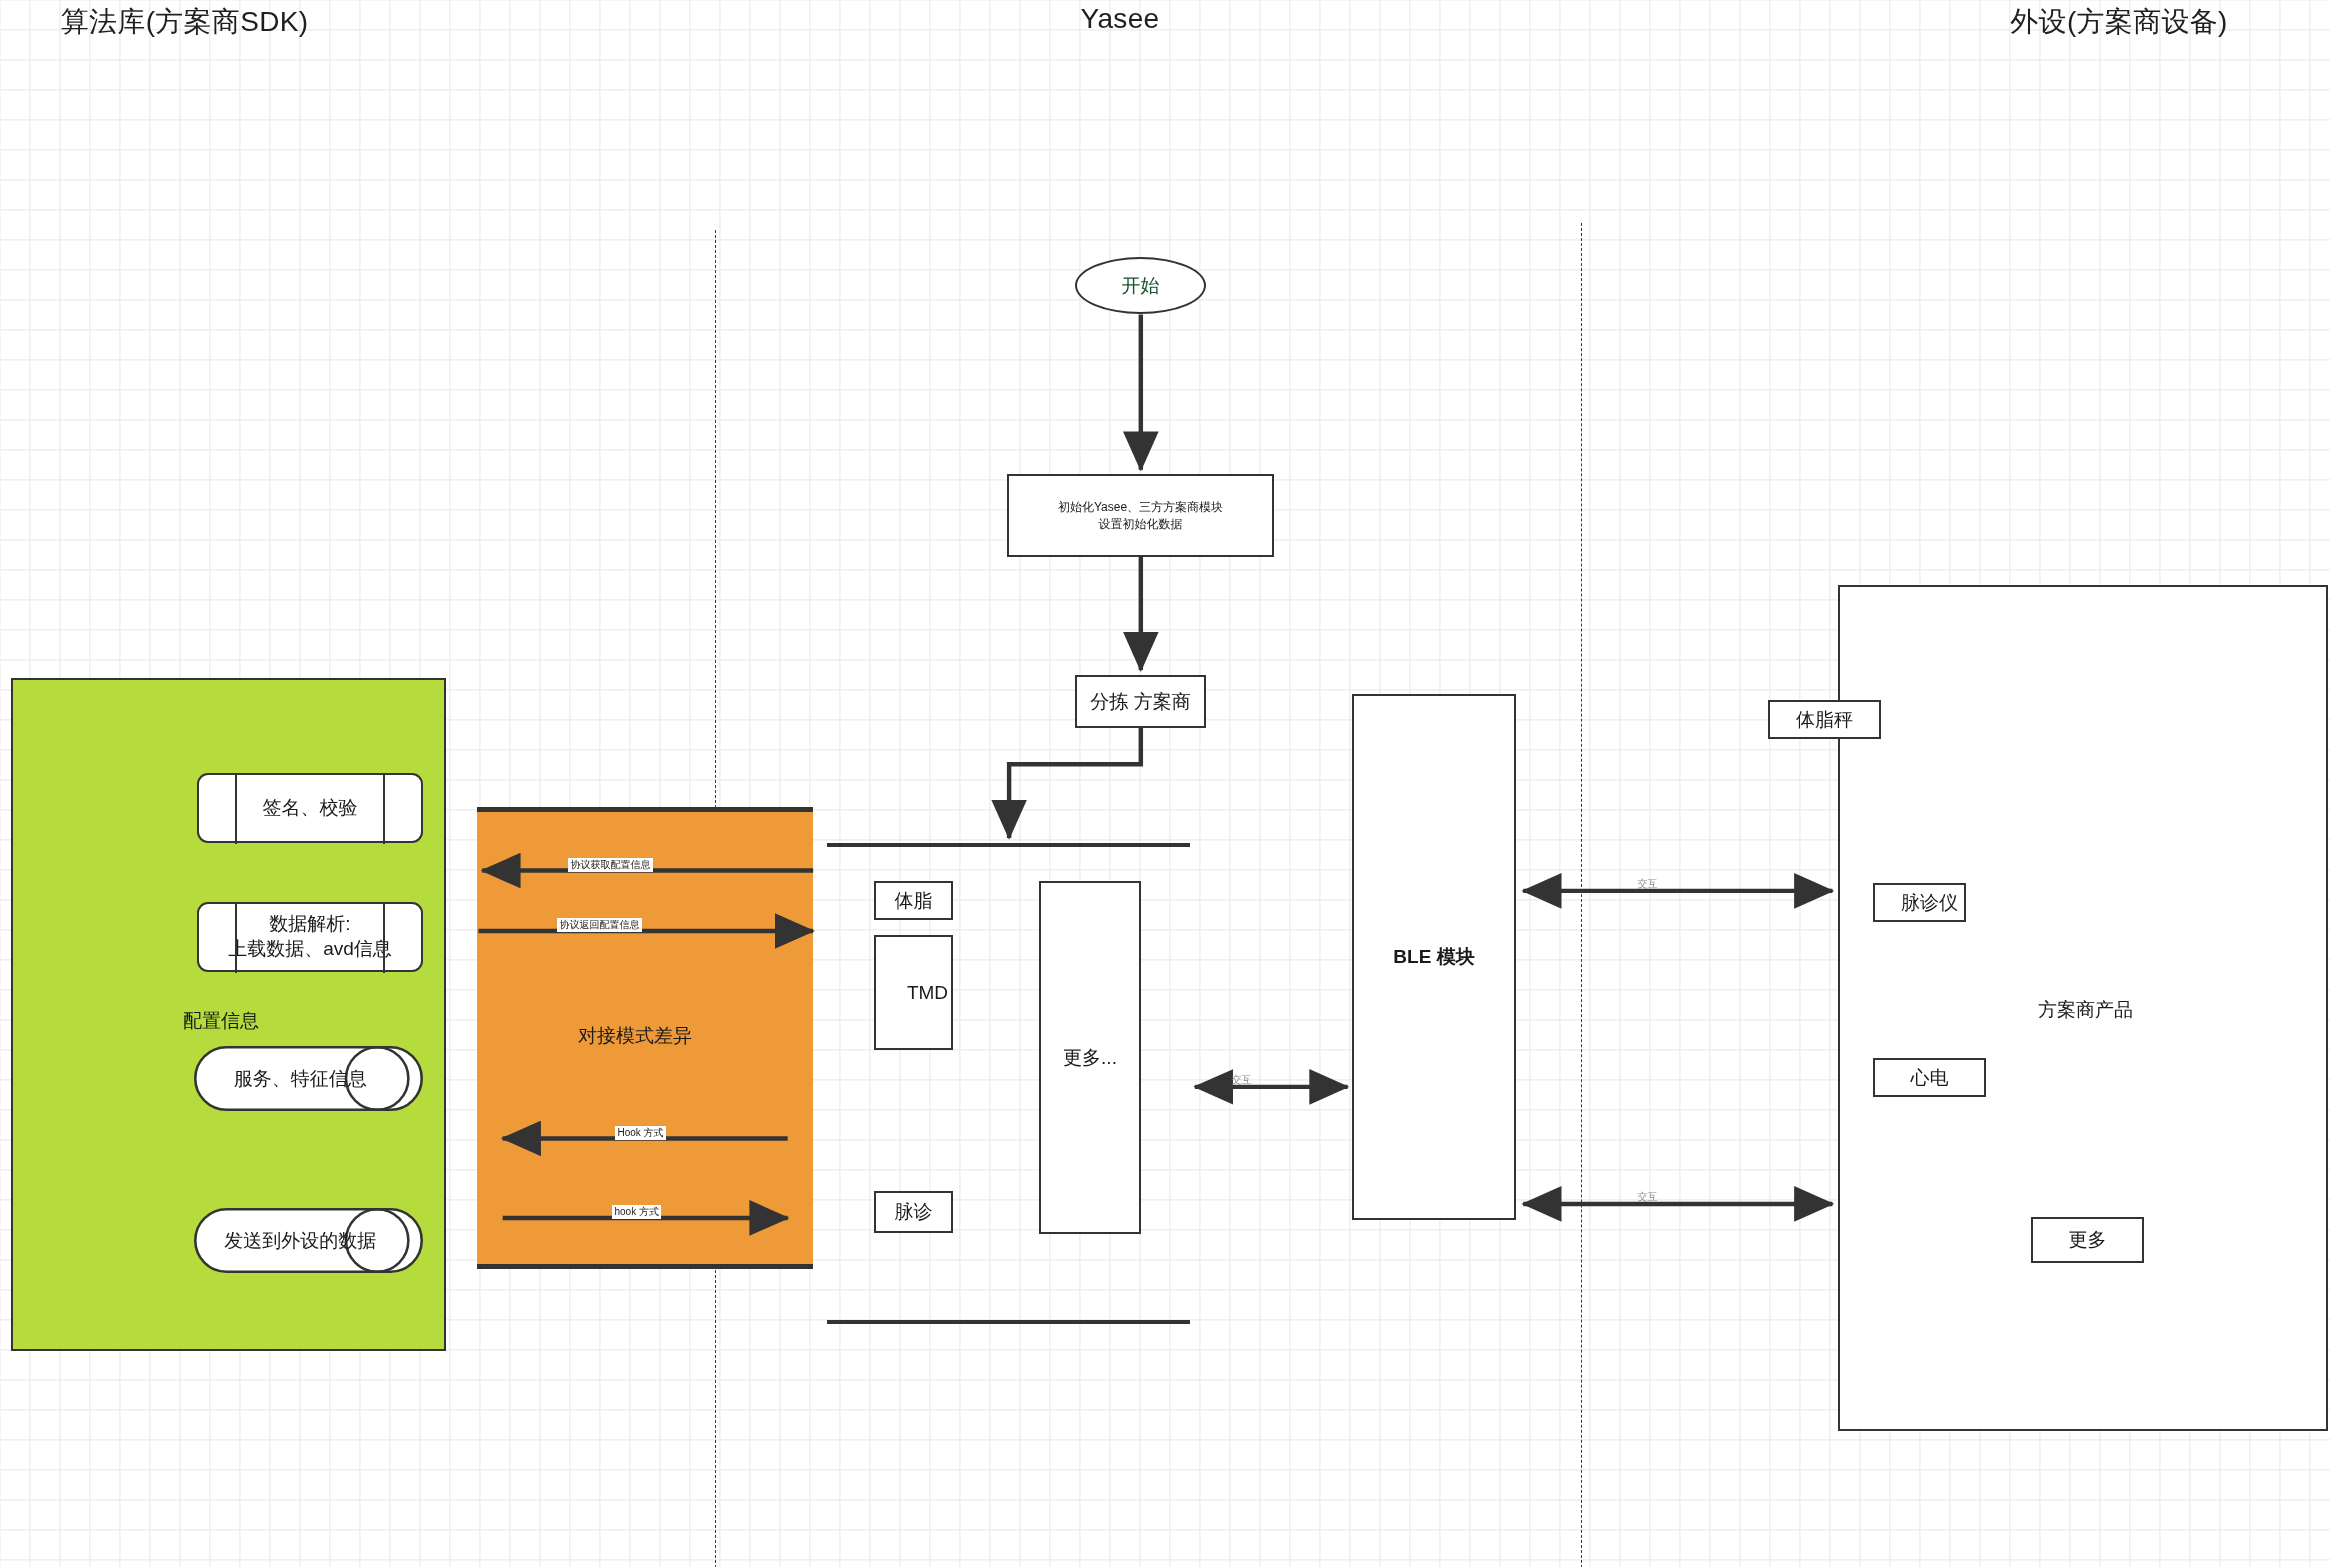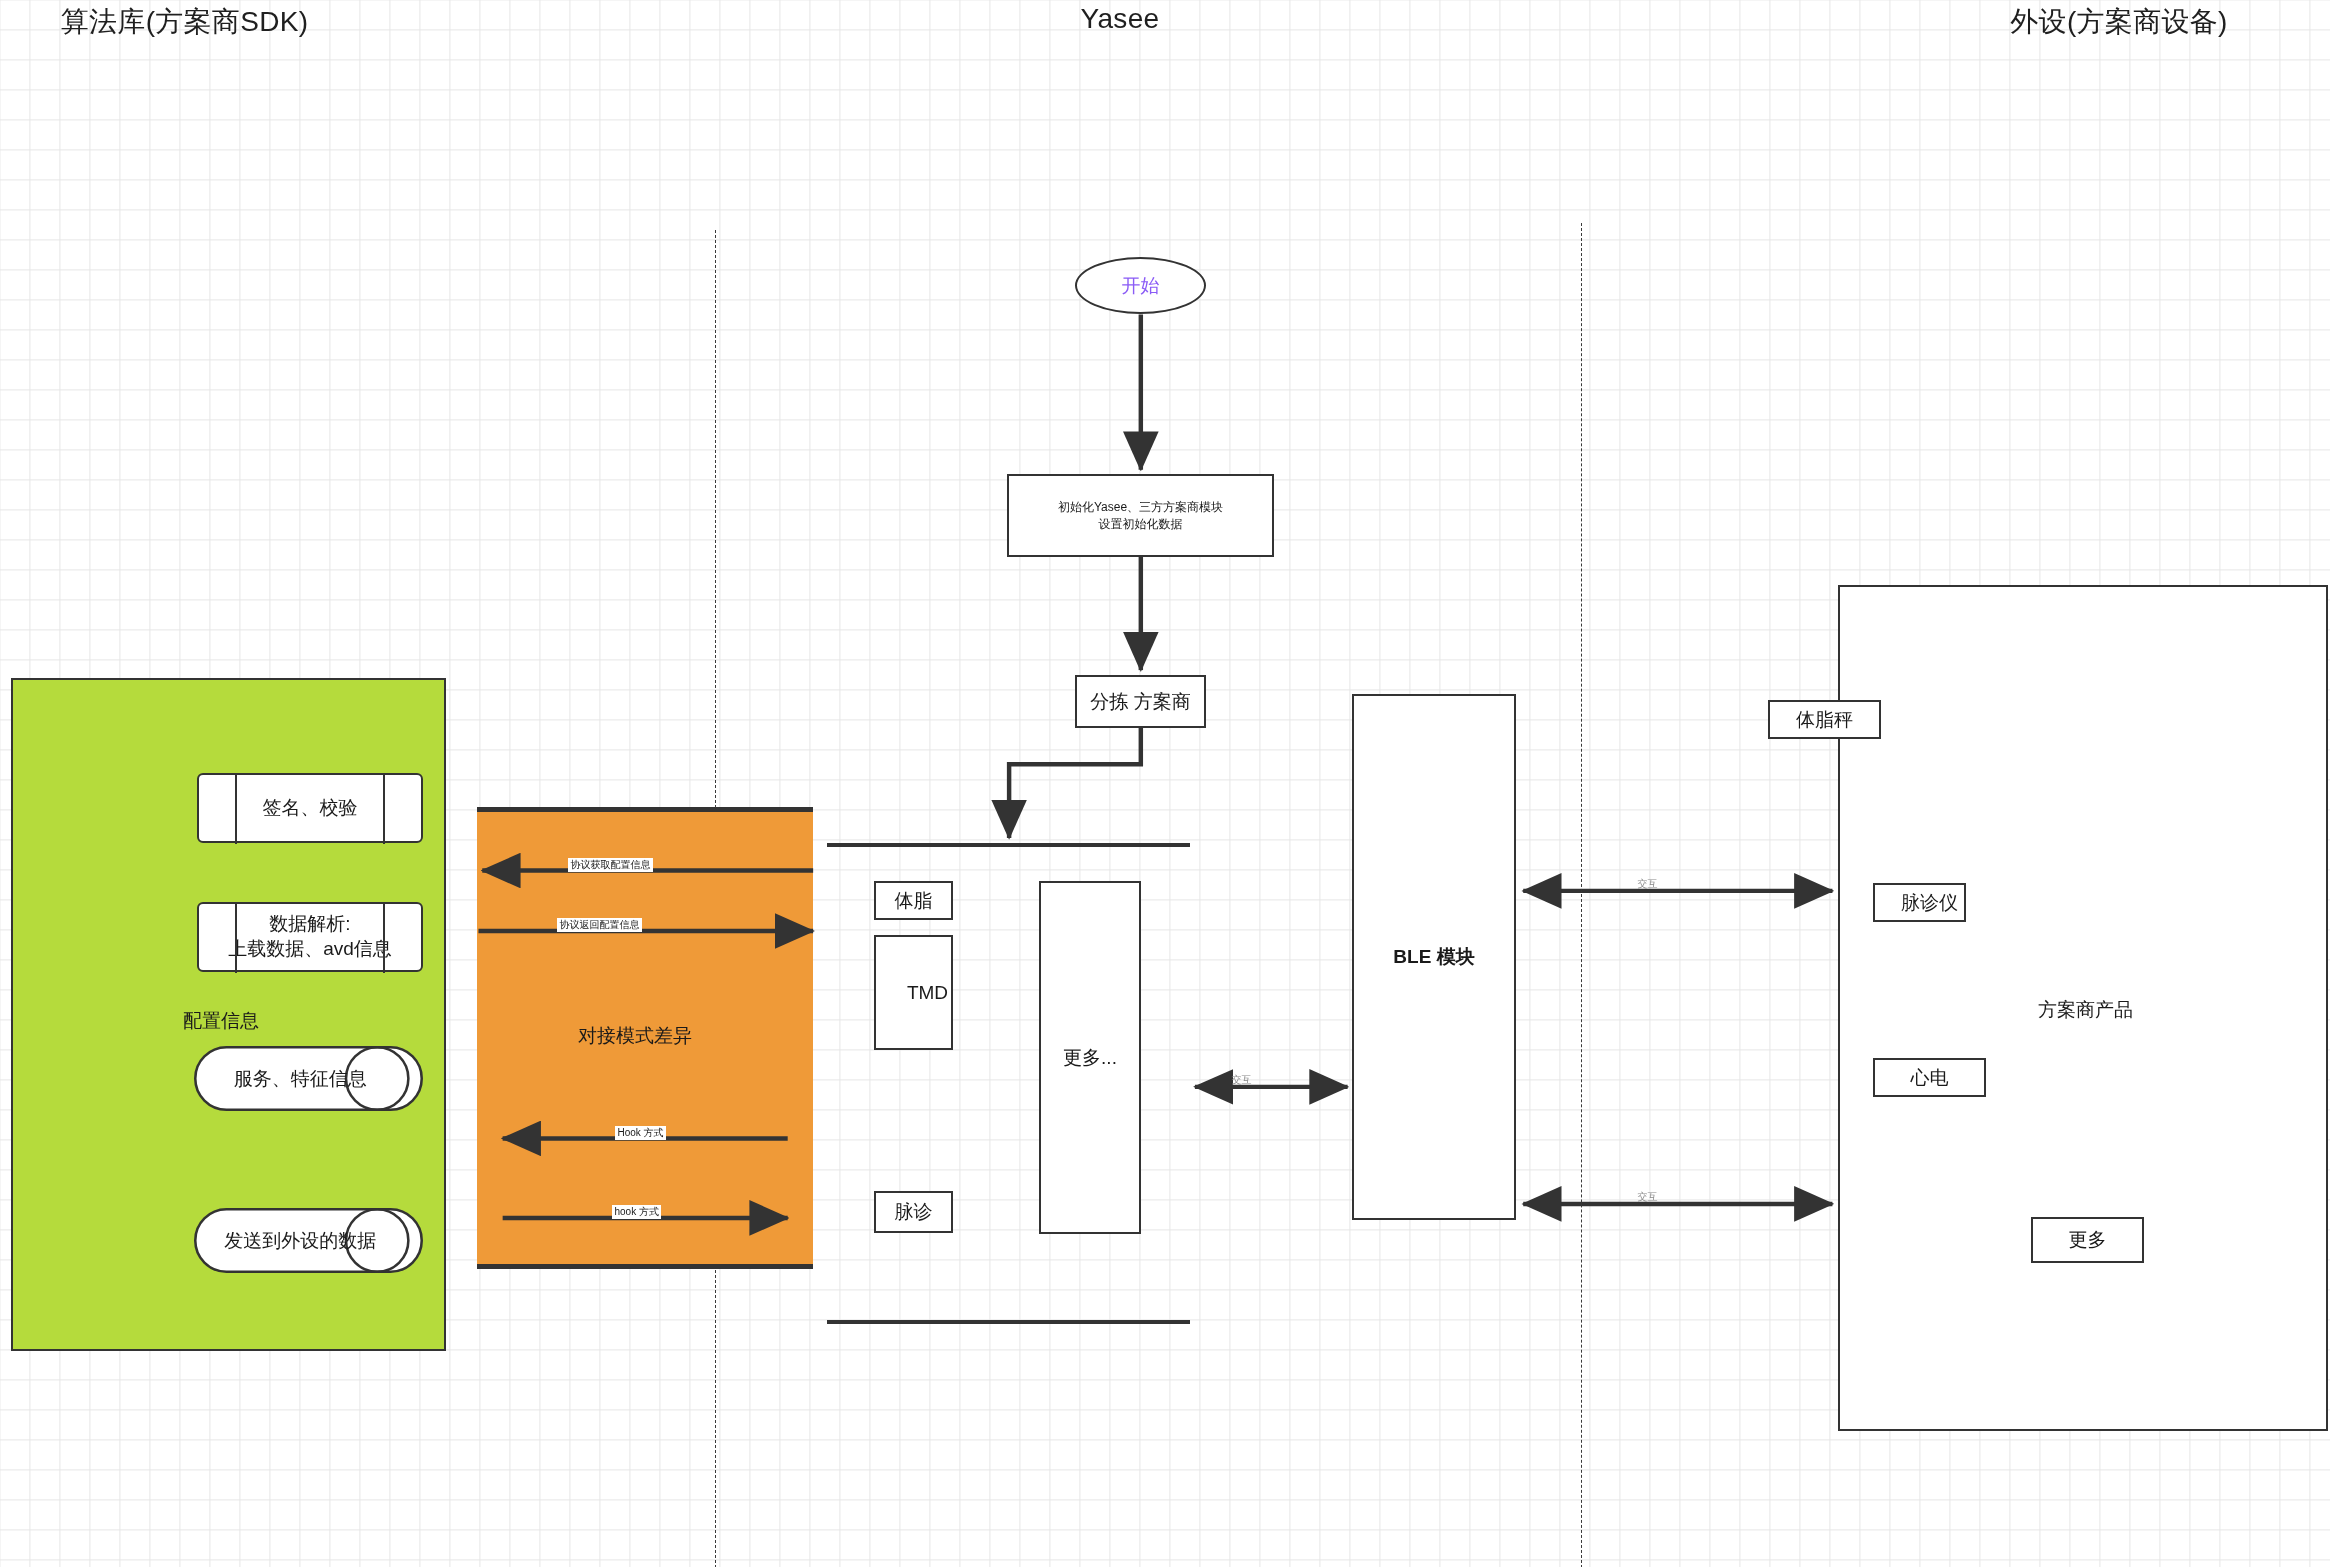--- a/index.html
+++ b/index.html
@@ -48,21 +48,21 @@
   .fill-green { background: #b5db3c; border-color: #333333; }
   .fill-orange { background: #ef9a38; border-color: #333333; }
   .no-side-border { border-left: none; border-right: none; }
   .ellipse {
     position: absolute;
     box-sizing: border-box;
     border: 2.5px solid #333333;
     border-radius: 50%;
     background: #fff;
     display: flex; align-items: center; justify-content: center;
-    font-size: 19px; color:#8b5cf6;
+    font-size: 19px; color:#14532d;
   }
   .plain-label {
     position: absolute;
     font-size: 19px;
     color: #1a1a1a;
     white-space: nowrap;
   }
   .edge-label {
     position: absolute;
     font-size: 10px;
@@ -87,21 +87,21 @@
     position: absolute;
     left: 0; right: 0; top: 0; bottom: 0;
     display: flex; align-items: center; justify-content: center;
     font-size: 19px; color: #1a1a1a;
     padding-right: 16.5px;
   }
   .proc {
     position: absolute;
     box-sizing: border-box;
     border: 2.5px solid #333333;
-    border-radius: 6px;
+    border-radius: 11px;
     background: #fff;
     display: flex; align-items: center; justify-content: center;
     text-align: center;
     font-size: 19px; color:#1a1a1a; line-height: 1.3;
   }
   .proc::before, .proc::after {
     content: "";
     position: absolute;
     top: -2.5px; bottom: -2.5px;
     width: 0;

